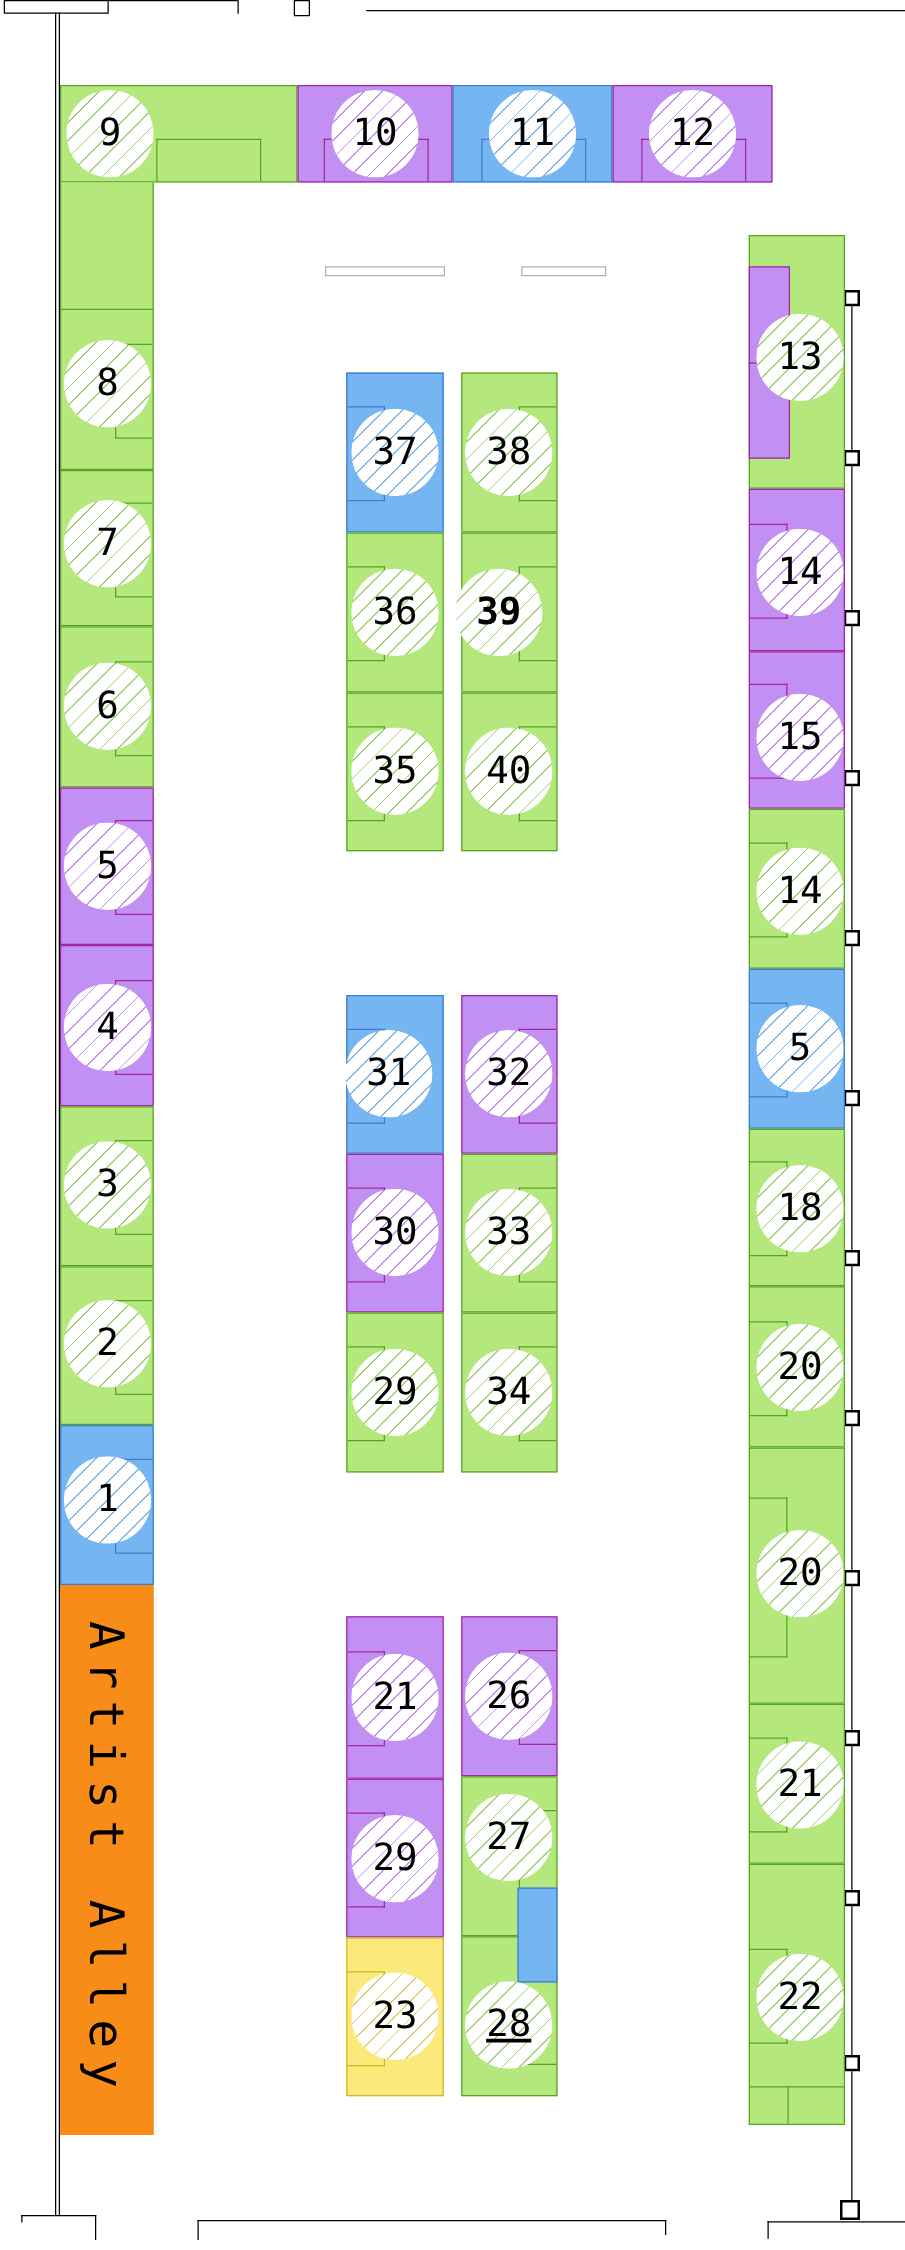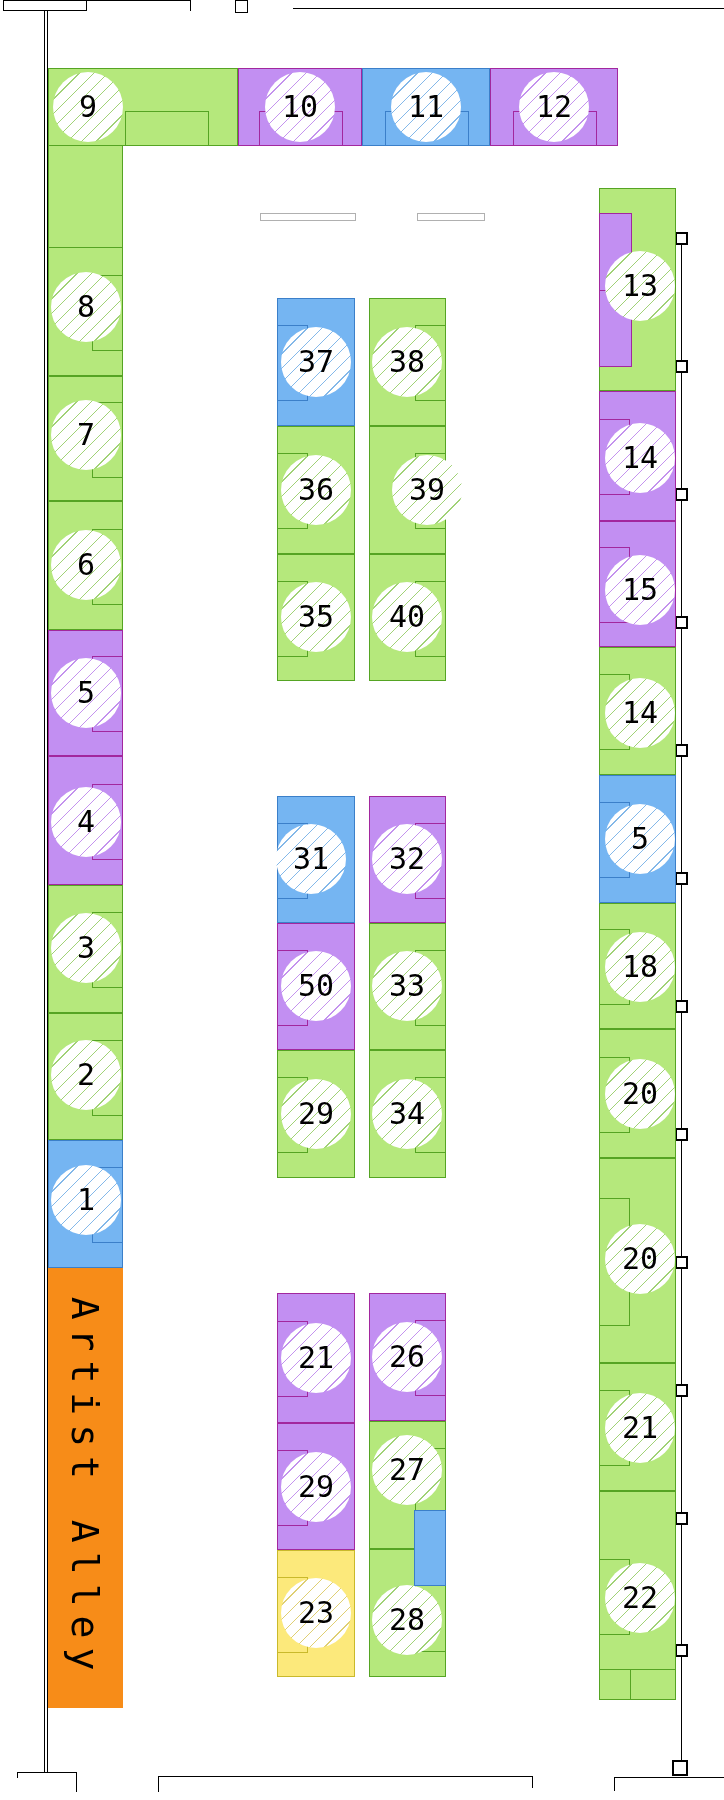--- a/index.html
+++ b/index.html
@@ -229,31 +229,31 @@
       </div>
       <div class="circle" style="left: 281px; top: 455px; background: repeating-linear-gradient(135deg, transparent 0px, transparent 9px, rgba(120, 190, 60, 0.7) 9px, rgba(120, 190, 60, 0.7) 10px), rgb(255, 255, 255);">
         <span class="boothnum">36</span>
       </div>
       <div class="circle" style="left: 281px; top: 582px; background: repeating-linear-gradient(135deg, transparent 0px, transparent 9px, rgba(120, 190, 60, 0.7) 9px, rgba(120, 190, 60, 0.7) 10px), rgb(255, 255, 255);">
         <span class="boothnum">35</span>
       </div>
       <div class="circle" style="left: 372px; top: 327px; background: repeating-linear-gradient(135deg, transparent 0px, transparent 9px, rgba(120, 190, 60, 0.7) 9px, rgba(120, 190, 60, 0.7) 10px), rgb(255, 255, 255);">
         <span class="boothnum">38</span>
       </div>
-      <div class="circle" style="left: 392px; top: 455px; background: repeating-linear-gradient(135deg, transparent 0px, transparent 9px, rgba(120, 190, 60, 0.7) 9px, rgba(120, 190, 60, 0.7) 10px), rgb(255, 255, 255);">
+      <div class="circle" style="left: 364px; top: 455px; background: repeating-linear-gradient(135deg, transparent 0px, transparent 9px, rgba(120, 190, 60, 0.7) 9px, rgba(120, 190, 60, 0.7) 10px), rgb(255, 255, 255); font-weight: bold;">
         <span class="boothnum">39</span>
       </div>
       <div class="circle" style="left: 372px; top: 582px; background: repeating-linear-gradient(135deg, transparent 0px, transparent 9px, rgba(120, 190, 60, 0.7) 9px, rgba(120, 190, 60, 0.7) 10px), rgb(255, 255, 255);">
         <span class="boothnum">40</span>
       </div>
       <div class="circle" style="left: 276px; top: 824px; background: repeating-linear-gradient(135deg, transparent 0px, transparent 9px, rgba(90, 160, 225, 0.75) 9px, rgba(90, 160, 225, 0.75) 10px), rgb(255, 255, 255);">
         <span class="boothnum">31</span>
       </div>
       <div class="circle" style="left: 281px; top: 951px; background: repeating-linear-gradient(135deg, transparent 0px, transparent 9px, rgba(170, 100, 230, 0.7) 9px, rgba(170, 100, 230, 0.7) 10px), rgb(255, 255, 255);">
-        <span class="boothnum">50</span>
+        <span class="boothnum">30</span>
       </div>
       <div class="circle" style="left: 281px; top: 1079px; background: repeating-linear-gradient(135deg, transparent 0px, transparent 9px, rgba(120, 190, 60, 0.7) 9px, rgba(120, 190, 60, 0.7) 10px), rgb(255, 255, 255);">
         <span class="boothnum">29</span>
       </div>
       <div class="circle" style="left: 372px; top: 824px; background: repeating-linear-gradient(135deg, transparent 0px, transparent 9px, rgba(170, 100, 230, 0.7) 9px, rgba(170, 100, 230, 0.7) 10px), rgb(255, 255, 255);">
         <span class="boothnum">32</span>
       </div>
       <div class="circle" style="left: 372px; top: 951px; background: repeating-linear-gradient(135deg, transparent 0px, transparent 9px, rgba(120, 190, 60, 0.7) 9px, rgba(120, 190, 60, 0.7) 10px), rgb(255, 255, 255);">
         <span class="boothnum">33</span>
       </div>
@@ -268,21 +268,21 @@
       </div>
       <div class="circle" style="left: 281px; top: 1578px; background: repeating-linear-gradient(135deg, transparent 0px, transparent 9px, rgba(215, 195, 80, 0.8) 9px, rgba(215, 195, 80, 0.8) 10px), rgb(255, 255, 255);">
         <span class="boothnum">23</span>
       </div>
       <div class="circle" style="left: 372px; top: 1322px; background: repeating-linear-gradient(135deg, transparent 0px, transparent 9px, rgba(170, 100, 230, 0.7) 9px, rgba(170, 100, 230, 0.7) 10px), rgb(255, 255, 255);">
         <span class="boothnum">26</span>
       </div>
       <div class="circle" style="left: 372px; top: 1435px; background: repeating-linear-gradient(135deg, transparent 0px, transparent 9px, rgba(120, 190, 60, 0.7) 9px, rgba(120, 190, 60, 0.7) 10px), rgb(255, 255, 255);">
         <span class="boothnum">27</span>
       </div>
-      <div class="circle" style="left: 372px; top: 1585px; background: repeating-linear-gradient(135deg, transparent 0px, transparent 9px, rgba(120, 190, 60, 0.7) 9px, rgba(120, 190, 60, 0.7) 10px), rgb(255, 255, 255);">
+      <div class="circle" style="left: 372px; top: 1585px; background: repeating-linear-gradient(135deg, transparent 0px, transparent 9px, rgba(120, 190, 60, 0.7) 9px, rgba(120, 190, 60, 0.7) 10px), rgb(255, 255, 255); text-decoration: underline;">
         <span class="boothnum">28</span>
       </div>
       <div class="circle" style="left: 605px; top: 251px; background: repeating-linear-gradient(135deg, transparent 0px, transparent 9px, rgba(120, 190, 60, 0.7) 9px, rgba(120, 190, 60, 0.7) 10px), rgb(255, 255, 255);">
         <span class="boothnum">13</span>
       </div>
       <div class="circle" style="left: 605px; top: 423px; background: repeating-linear-gradient(135deg, transparent 0px, transparent 9px, rgba(170, 100, 230, 0.7) 9px, rgba(170, 100, 230, 0.7) 10px), rgb(255, 255, 255);">
         <span class="boothnum">14</span>
       </div>
       <div class="circle" style="left: 605px; top: 555px; background: repeating-linear-gradient(135deg, transparent 0px, transparent 9px, rgba(170, 100, 230, 0.7) 9px, rgba(170, 100, 230, 0.7) 10px), rgb(255, 255, 255);">
         <span class="boothnum">15</span>

